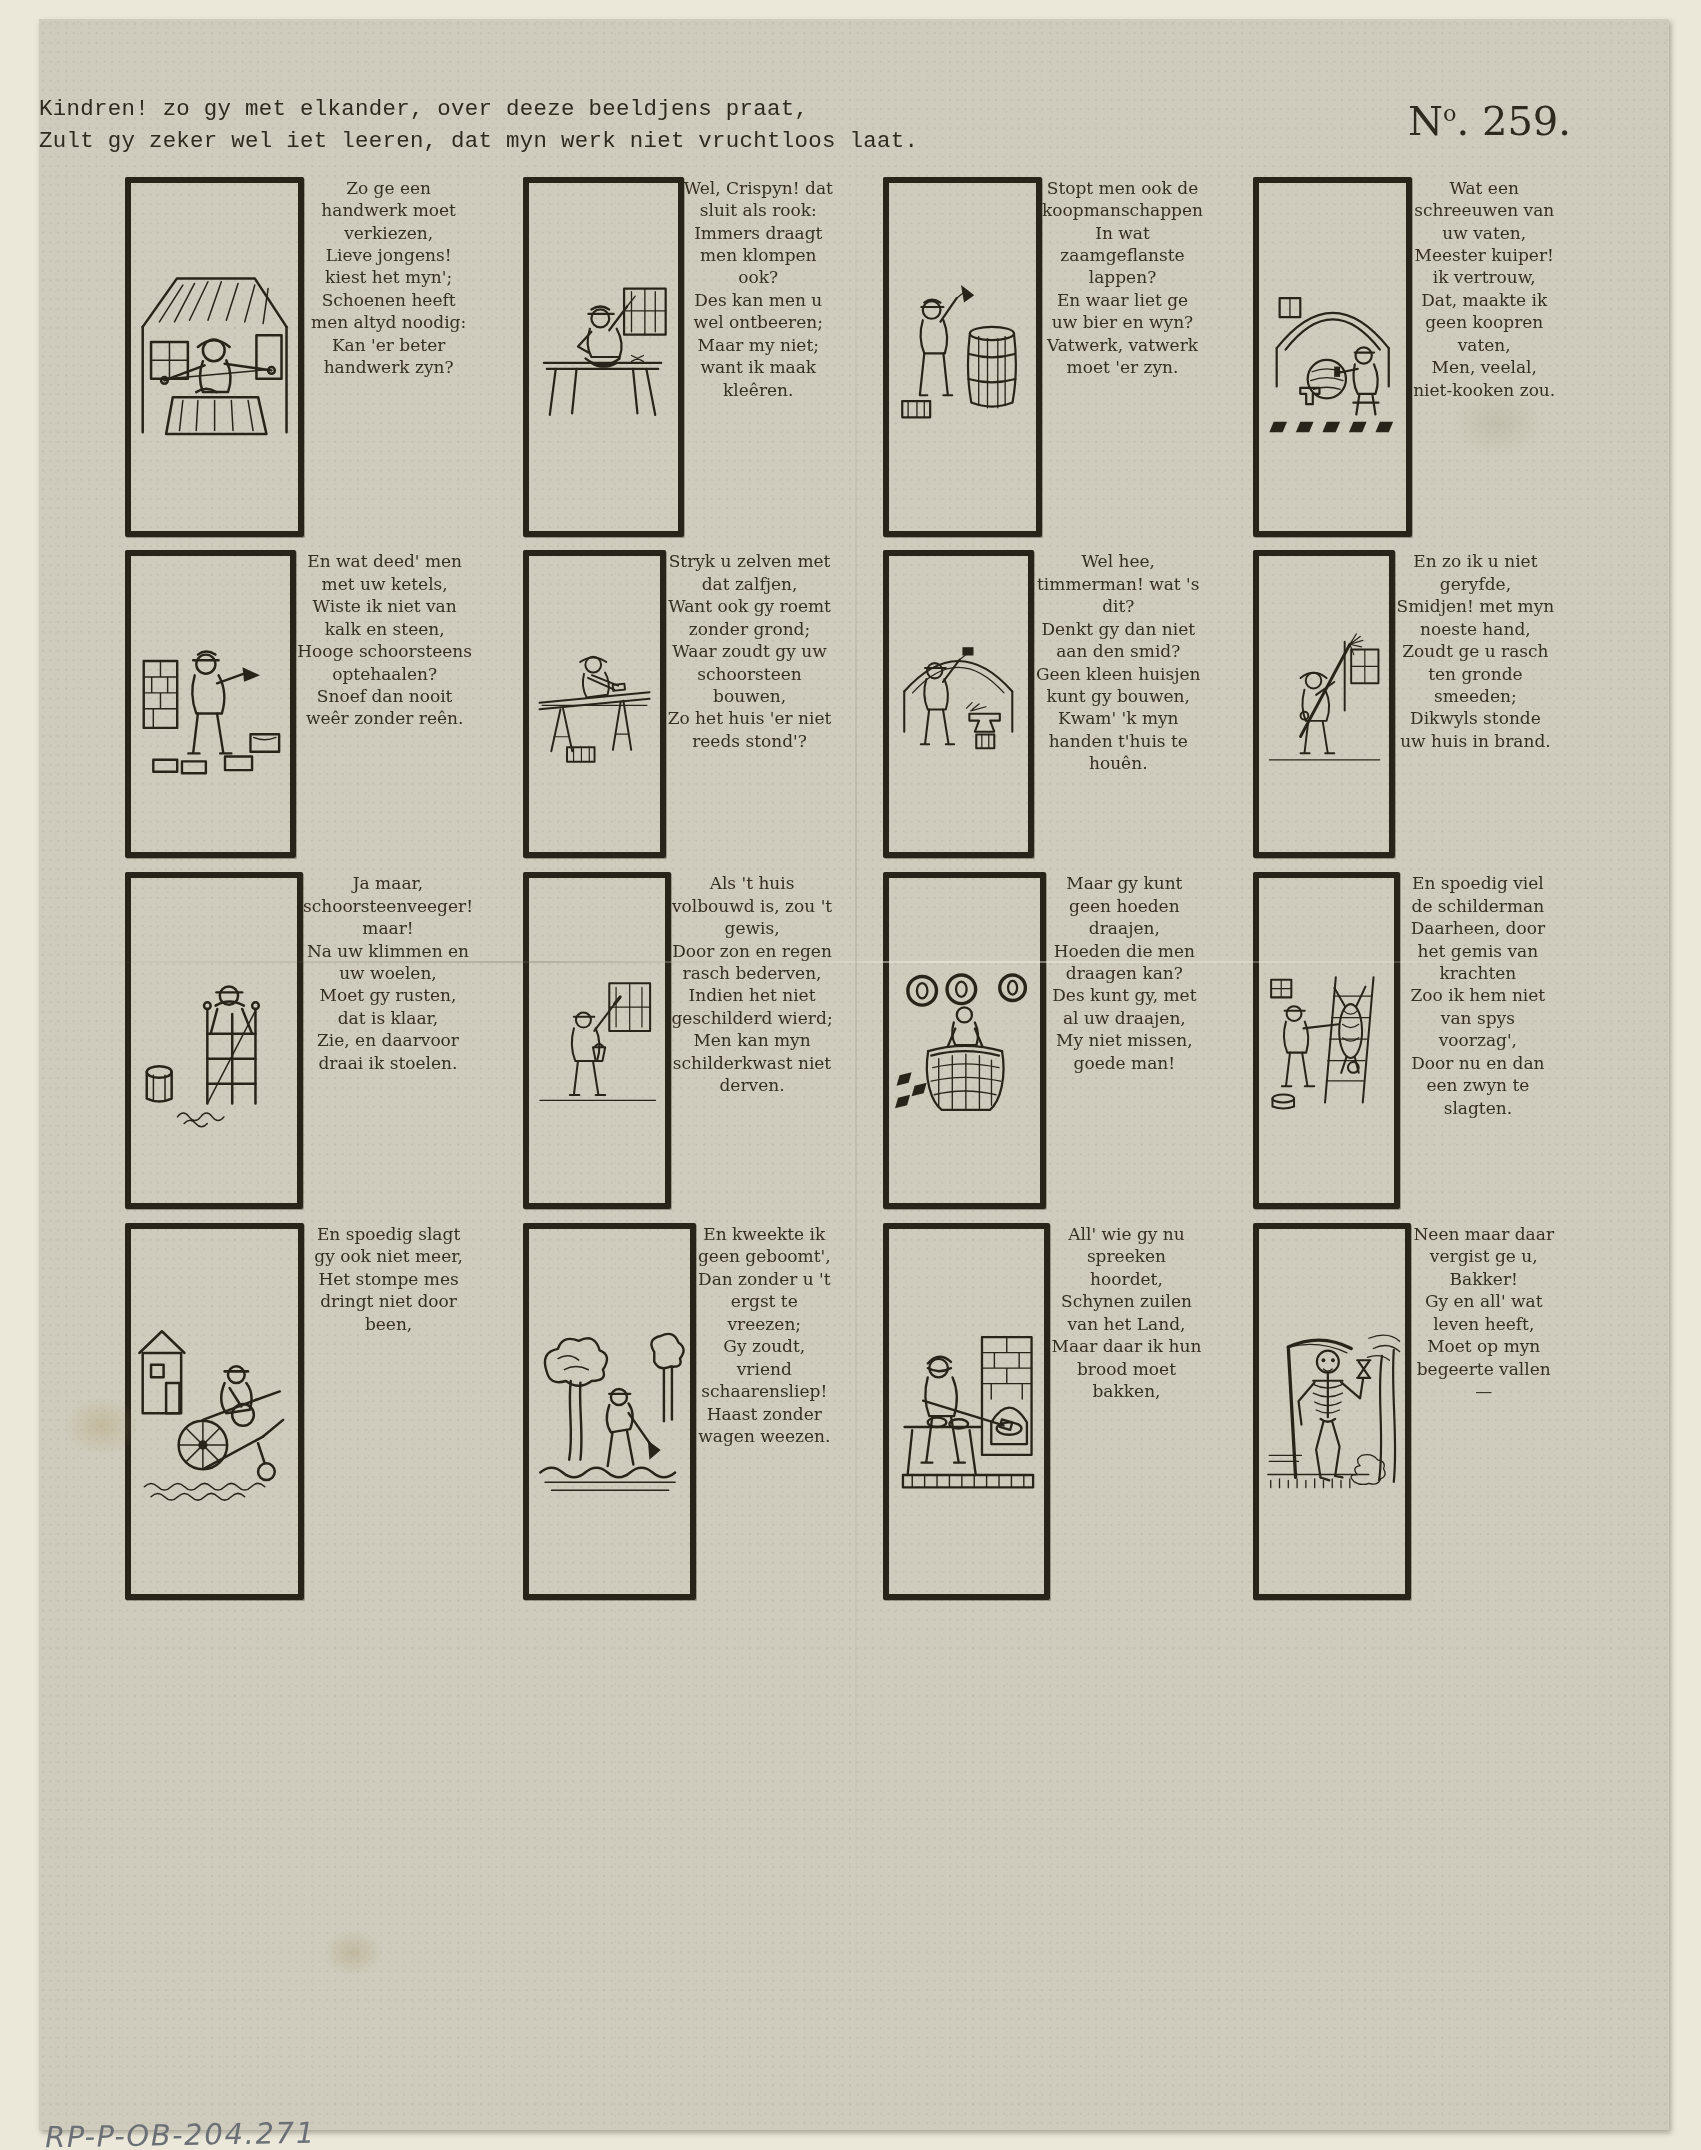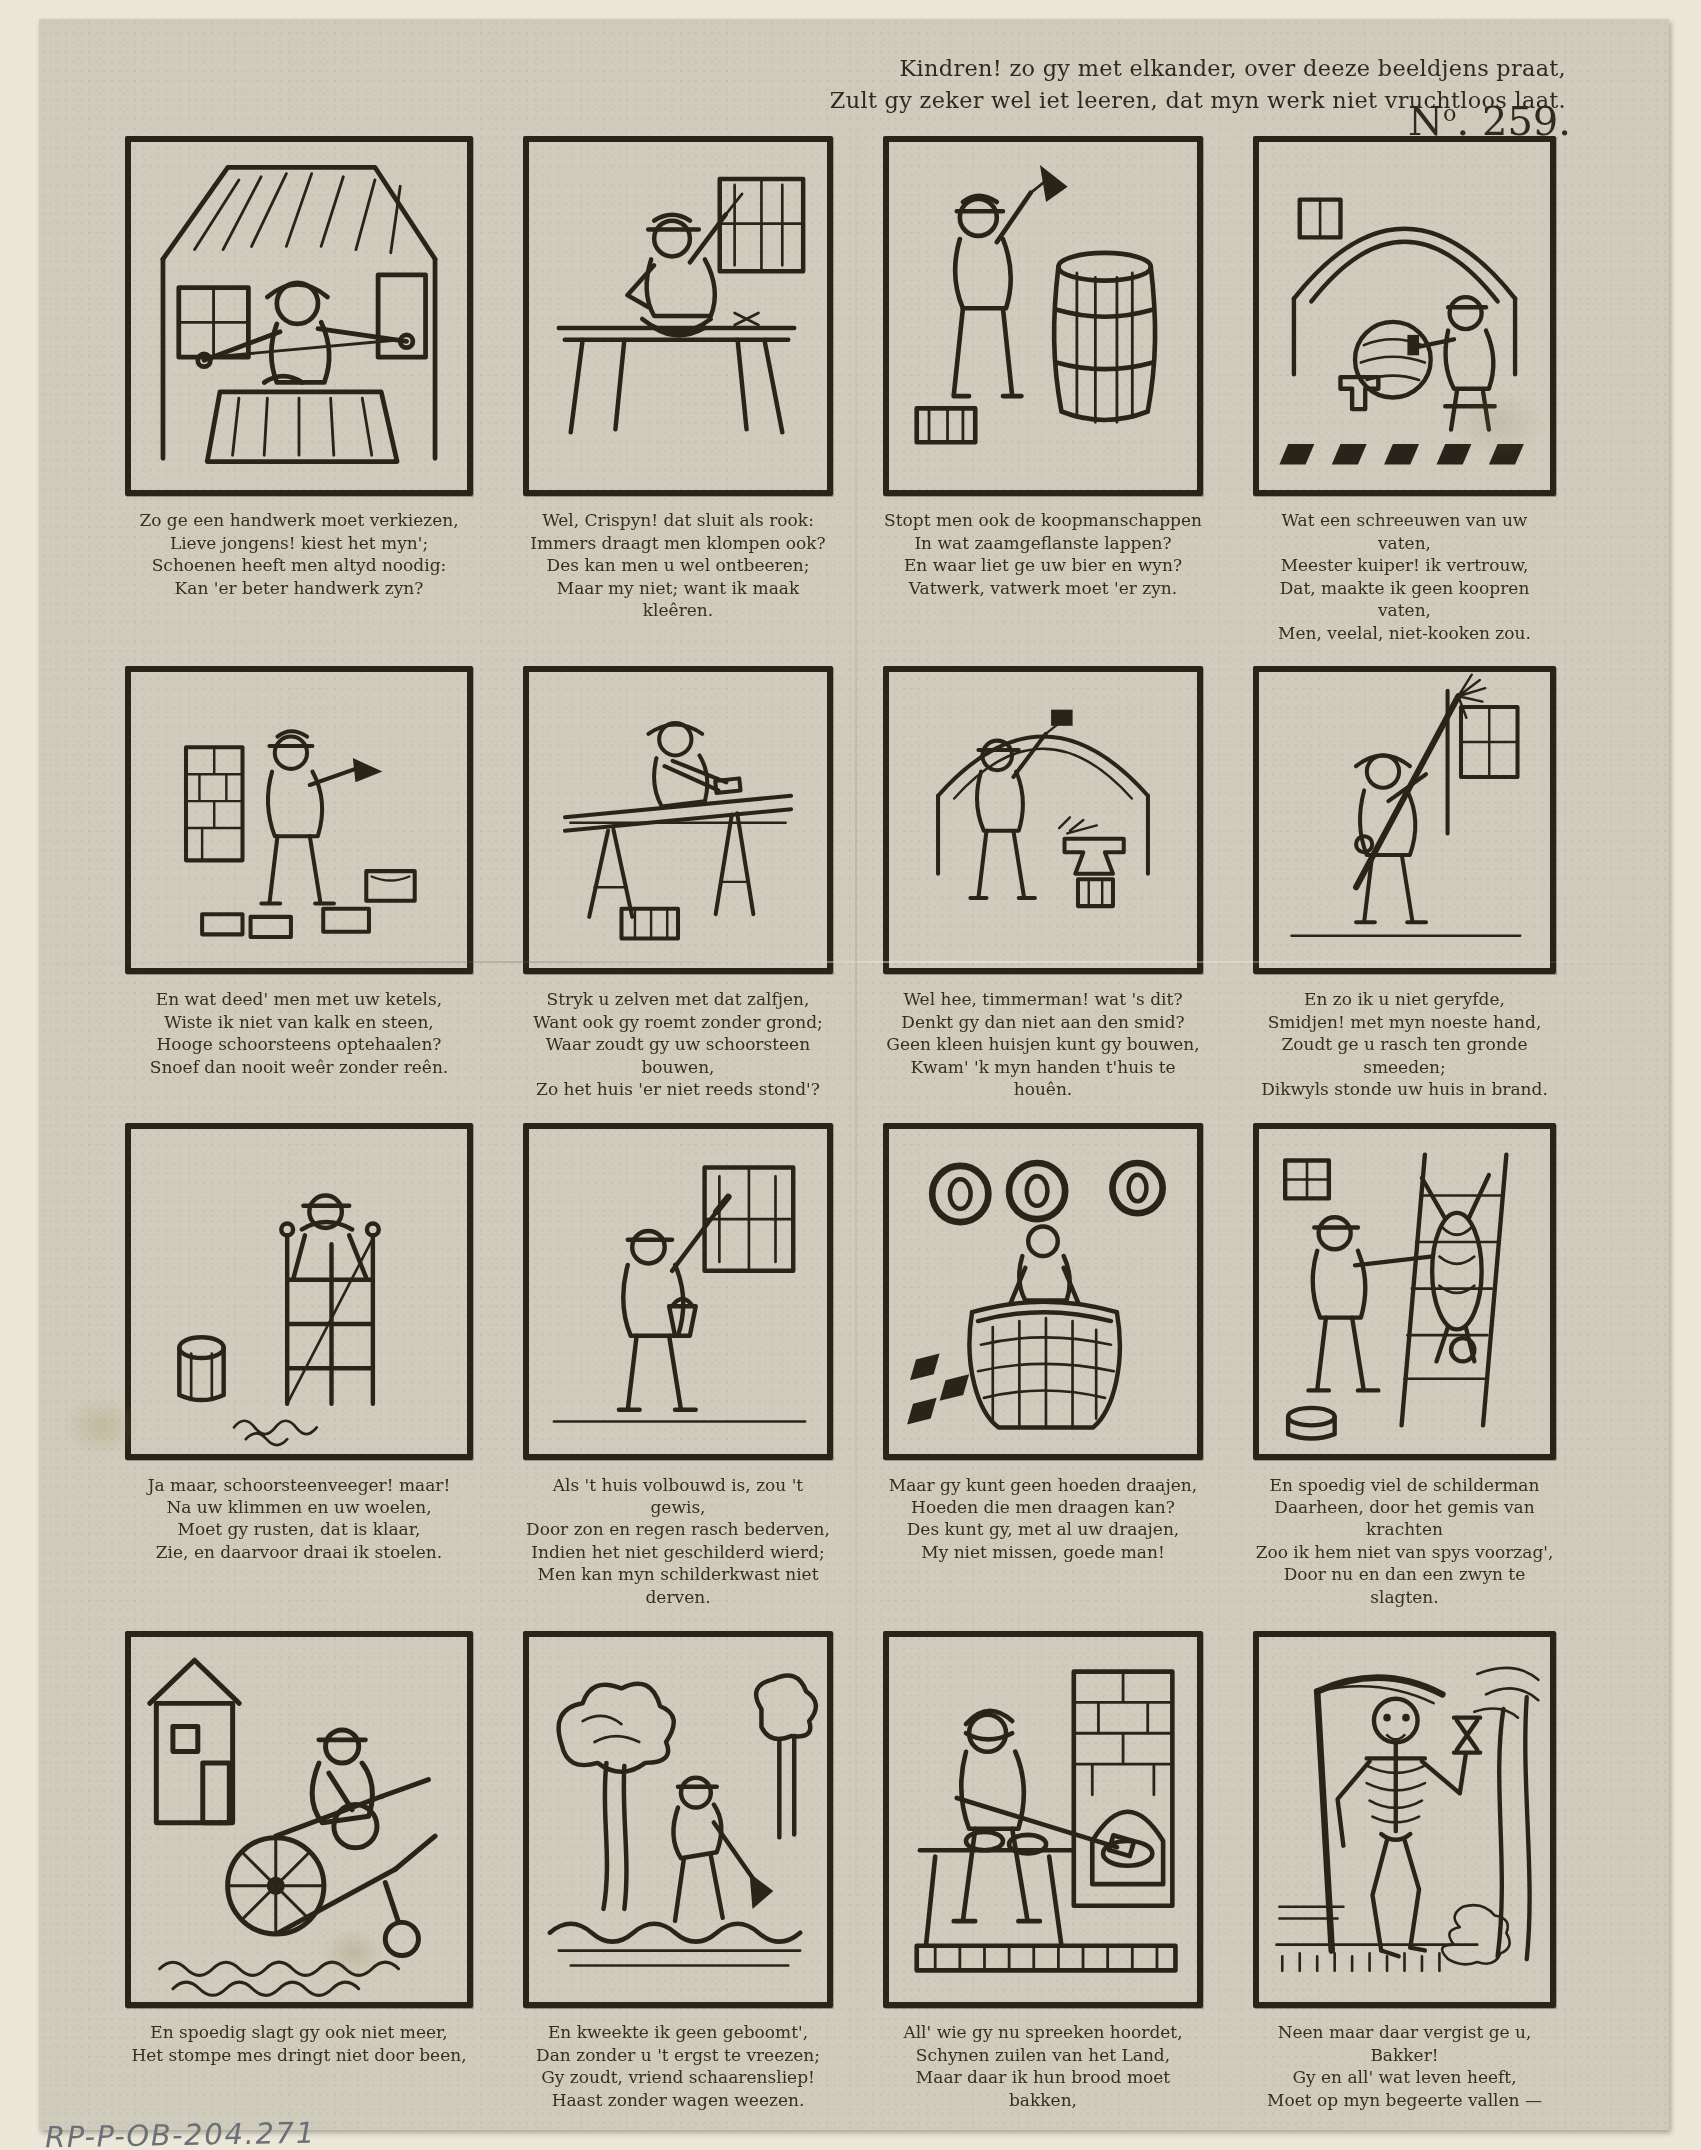--- a/index.html
+++ b/index.html
@@ -19,28 +19,28 @@
   }
   .crease-h{position:absolute;left:0;right:0;top:942px;height:1.7px;
     background:linear-gradient(90deg,rgba(110,105,88,0),rgba(110,105,88,.28) 30%,rgba(245,243,230,.5) 55%,rgba(110,105,88,0));}
   .crease-v{position:absolute;top:0;bottom:0;left:816px;width:1.7px;
     background:linear-gradient(180deg,rgba(110,105,88,0),rgba(110,105,88,.18) 40%,rgba(110,105,88,0));}
   .stain{position:absolute;border-radius:50%;pointer-events:none;}
   .stain.s1{left:24px;top:1377px;width:77px;height:60px;background:radial-gradient(rgba(166,142,84,.30),rgba(166,142,84,0) 70%);}
   .stain.s2{left:284px;top:1910px;width:60px;height:47px;background:radial-gradient(rgba(150,124,70,.25),rgba(150,124,70,0) 70%);}
   .stain.s3{left:1411px;top:370px;width:95px;height:69px;background:radial-gradient(rgba(140,130,100,.18),rgba(140,130,100,0) 70%);}
 
-  .header{margin-top:34px;text-align:right;font-size:22.4px;line-height:1.42;
-    color:#2e2a1e;letter-spacing:0.3px;padding-right:103px;}
+  .header{margin-top:75px;text-align:left;font-size:22.4px;line-height:1.42;
+    color:#2e2a1e;letter-spacing:0.3px;padding-right:103px;font-family:Liberation Mono, monospace;}
   .plate-number{position:absolute;right:98px;top:79px;font-size:40px;color:#2e2a1e;}
   .plate-number sup{font-size:22.4px;}
 
   .panels{display:grid;grid-template-columns:348px 310px 320px 303px;column-gap:50px;
     padding-left:86px;margin-top:19px;}
-  .panel{display:flex;flex-direction:column;margin:0;}
+  .panel{display:flex;flex-direction:row;margin:0;}
   .woodcut{border:6px solid #29241a;margin-bottom:13.8px;border-radius:1.7px;
     box-shadow:0.9px 0.9px 0 rgba(41,36,26,.35);}
   .r1 .woodcut{height:348px;}
   .r2 .woodcut{height:296px;}
   .r3 .woodcut{height:325px;}
   .r4 .woodcut{height:365px;}
   .woodcut svg{width:100%;height:100%;display:block;}
 
   .caption{min-height:93px;margin-bottom:22.4px;text-align:center;
     font-size:17px;line-height:1.32;color:#352f21;}

